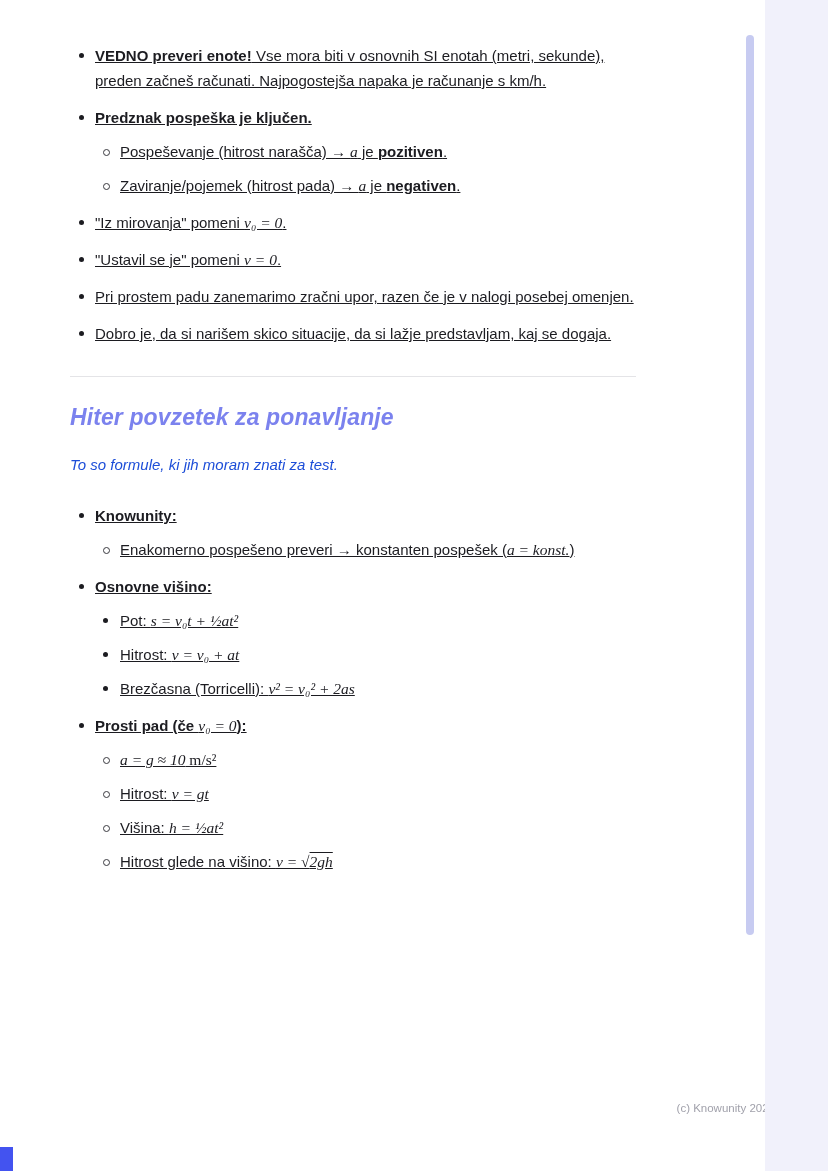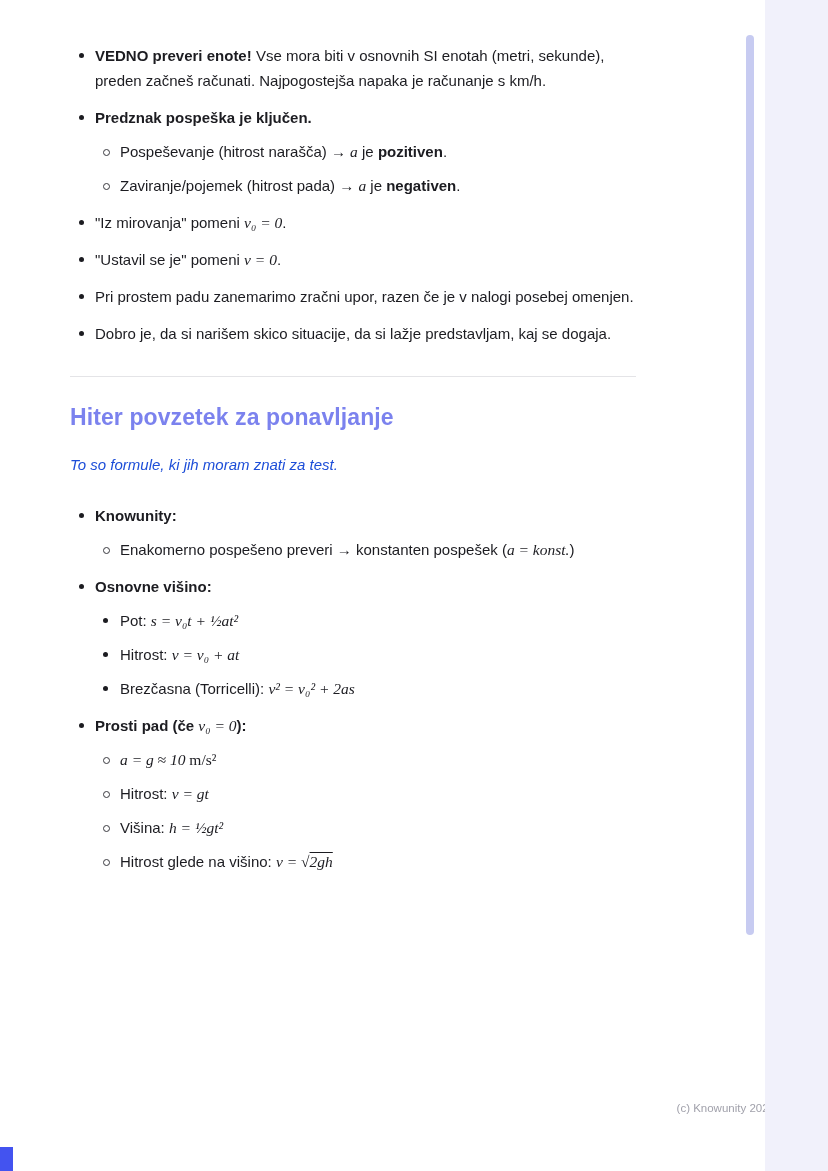--- a/index.html
+++ b/index.html
@@ -16,20 +16,21 @@
     left:70px; top:43px;
     width:566px;
   }
   ul { list-style:none; }
   .l1 > li {
     position:relative;
     padding-left:25px;
     margin-bottom:12px;
     font-size:15px;
     line-height:25px;
+    text-decoration:underline;
   }
   .l1 > li::before {
     content:"";
     position:absolute;
     left:9px; top:10px;
     width:5px; height:5px;
     border-radius:50%;
     background:#1c1c21;
   }
   .l2 { margin-top:9px; }
@@ -73,20 +74,21 @@
     border:none;
     border-top:1px solid #e4e4e7;
     margin-top:30px;
   }
   .section-heading {
     margin-top:27px;
     font-size:23px;
     font-weight:700;
     color:#7b82ee;
     letter-spacing:0.1px;
+    font-style:italic;
   }
   .intro {
     margin-top:22px;
     font-style:italic;
     font-size:15px;
     line-height:24px;
     color:#1d4ed8;
   }
   .summary-list { margin-top:26px; }
   .footer {
@@ -181,21 +183,21 @@
     <li>
       <span class="b">Prosti pad (če </span><span class="math">v₀ = 0</span><span class="b">):</span>
       <ul class="l2 circle">
         <li>
           <span class="math">a = g ≈ 10</span><span class="math-up"> m/s²</span>
         </li>
         <li>
           <span>Hitrost: </span><span class="math">v = gt</span>
         </li>
         <li>
-          <span>Višina: </span><span class="math">h = ½gt²</span>
+          <span>Višina: </span><span class="math">h = ½at²</span>
         </li>
         <li>
           <span>Hitrost glede na višino: </span><span class="math">v = √</span><span class="math rad">2gh</span>
         </li>
       </ul>
     </li>
   </ul>
 
 </div>
 

